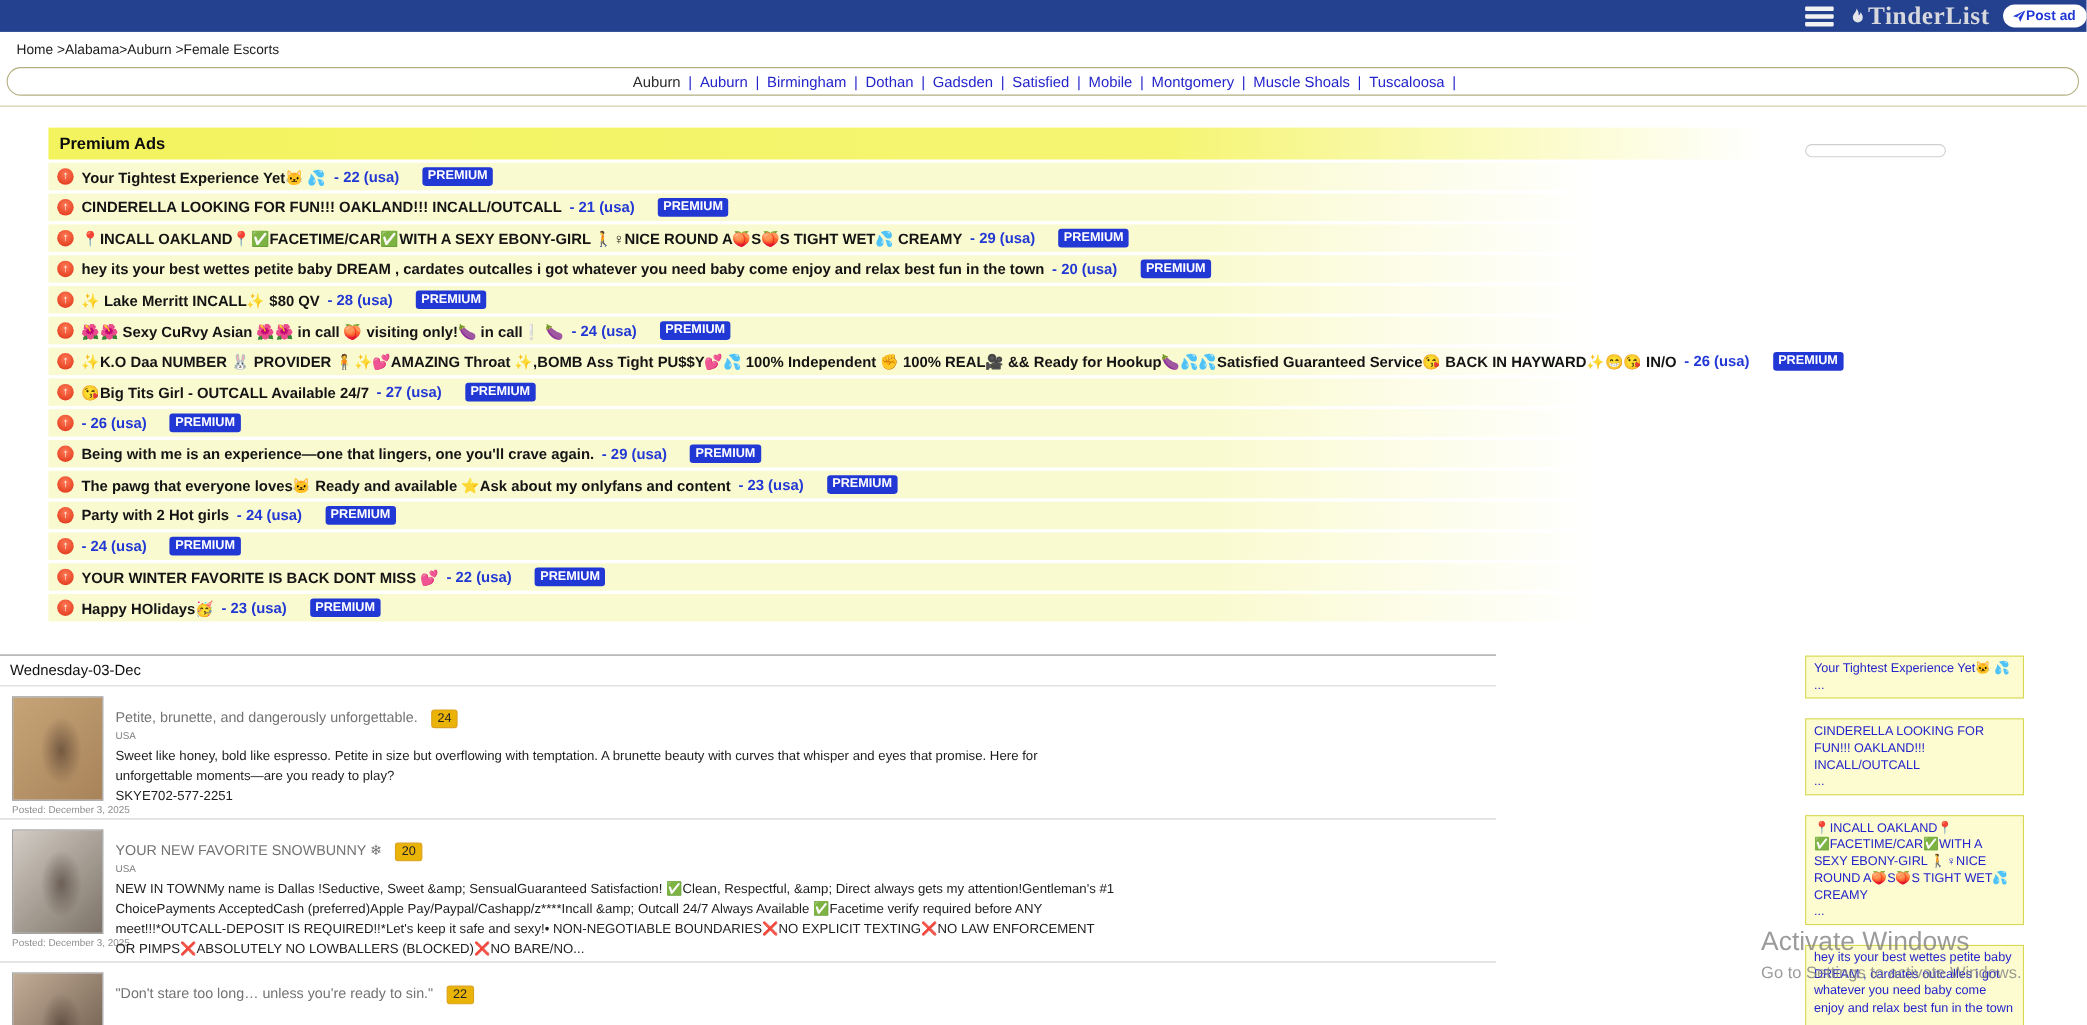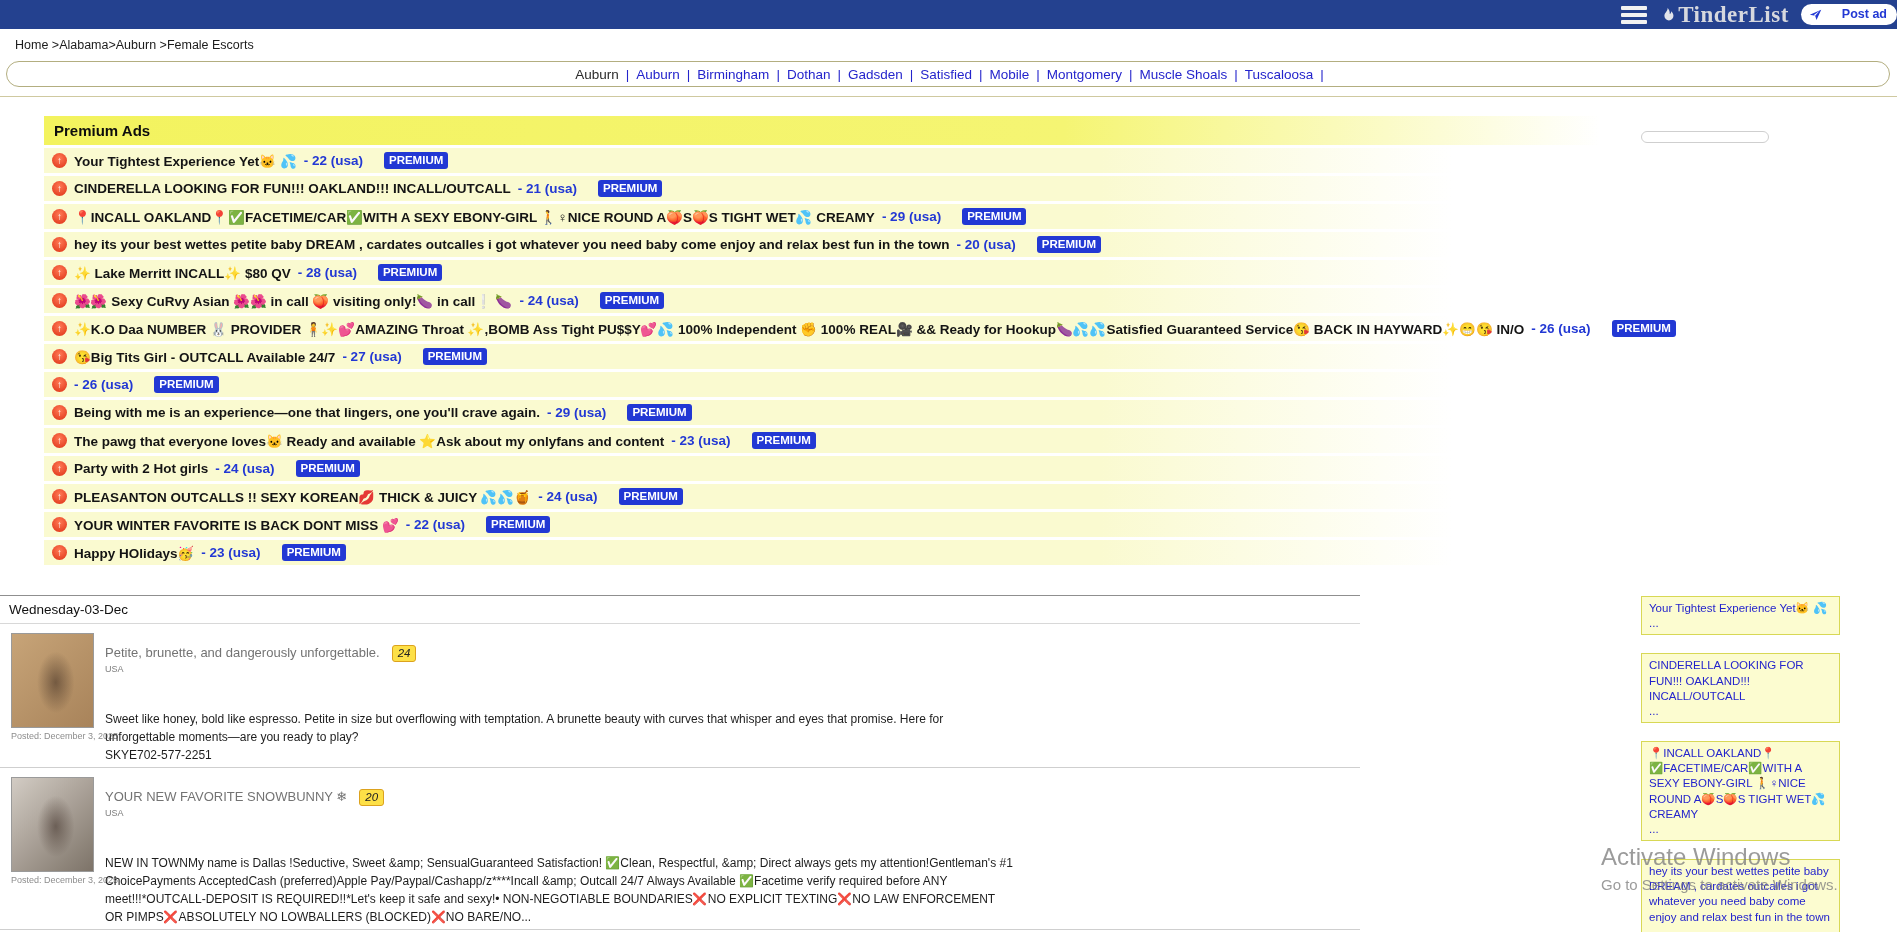--- a/index.html
+++ b/index.html
@@ -23,21 +23,21 @@
   .logo { display: flex; align-items: center; gap: 2px; cursor: pointer; }
   .logo svg { width: 17px; height: 20px; }
   .logo-text {
     font-family: "Liberation Serif", serif;
     font-size: 23px; font-weight: bold; color: #d6d8de; letter-spacing: .5px;
     line-height: 1;
   }
   .postad {
     background: #ffffff; border: none; border-radius: 11px;
     color: #2238d4; font-weight: bold; font-size: 12.5px;
-    padding: 3px 10px 4px 8px; display: flex; align-items: center; gap: 20px;
+    padding: 3px 10px 4px 8px; display: flex; align-items: center; gap: 0;
     font-family: "Liberation Sans", sans-serif; cursor: pointer;
   }
   .postad svg { width: 13px; height: 13px; }
   
   .breadcrumb { padding: 9px 0 4px 15px; font-size: 12.5px; color: #1c1c1c; }
   .breadcrumb a { color: #1c1c1c; text-decoration: none; }
   
   .citybox {
     margin: 5px 7px 0 6px; height: 26px;
     border: 1px solid #b3ae80; border-radius: 13px; background: #fff;
@@ -80,28 +80,28 @@
     border-top: 1px solid #8f8f8f; border-bottom: 1px solid #d8d8d8;
     padding: 6px 9px; font-size: 13.5px; color: #101010;
   }
   .listing { width: 1360px; border-bottom: 1px solid #cfcfcf; padding: 9px 0 3px; display: flex; }
   .lcol { flex: none; width: 105px; padding-left: 11px; }
   .thumb { width: 83px; height: 95px; border: 1px solid #9a9a9a; }
   .posted { display: block; font-size: 9px; color: #8d8d8d; margin-top: 3px; white-space: nowrap; }
   .lbody { padding-top: 10px; }
   .ltitle { color: #737373; font-size: 13px; text-decoration: none; }
   .agebox {
-    display: inline-block; border: 1px solid #dca21e; background: #fde047;
+    display: inline-block; border: 1px solid #dca21e; background: #eab308;
     border-radius: 3px; font-size: 11.5px; color: #222;
-    padding: 0 5px; margin-left: 12px; line-height: 15px; font-style: italic;
+    padding: 0 5px; margin-left: 12px; line-height: 15px;
   }
   .lcountry { font-size: 9px; color: #7d7d7d; margin-top: 2px; }
   .ldesc {
     font-size: 12px; color: #1d1d1d; line-height: 1.5;
-    max-width: 908px; margin-top: 36px; white-space: pre-line;
+    max-width: 908px; margin-top: 4px; white-space: pre-line;
   }
   
   .sidebar { position: absolute; left: 1641px; top: 596px; width: 199px; z-index: 1; }
   .sbox {
     background: #fcfcd0; border: 1px solid #d8d855;
     padding: 4px 7px 3px; margin-bottom: 18px;
     font-size: 11.5px; line-height: 1.32; color: #2424cc; cursor: pointer;
   }
   .sbox .sdots { color: #2424cc; }
   
@@ -235,21 +235,20 @@
         <span class="pbadge">PREMIUM</span>
       </div>
       <div class="prow">
         <span class="uparrow">↑</span>
         <a class="ptitle" href="#">Party with 2 Hot girls</a>
         <span class="page">- 24 (usa)</span>
         <span class="pbadge">PREMIUM</span>
       </div>
       <div class="prow">
         <span class="uparrow">↑</span>
-        <a class="ptitle" href="#">PLEASANTON OUTCALLS !! SEXY KOREAN💋 THICK &amp; JUICY 💦💦🍯</a>
         <span class="page">- 24 (usa)</span>
         <span class="pbadge">PREMIUM</span>
       </div>
       <div class="prow">
         <span class="uparrow">↑</span>
         <a class="ptitle" href="#">YOUR WINTER FAVORITE IS BACK DONT MISS 💕</a>
         <span class="page">- 22 (usa)</span>
         <span class="pbadge">PREMIUM</span>
       </div>
       <div class="prow">

